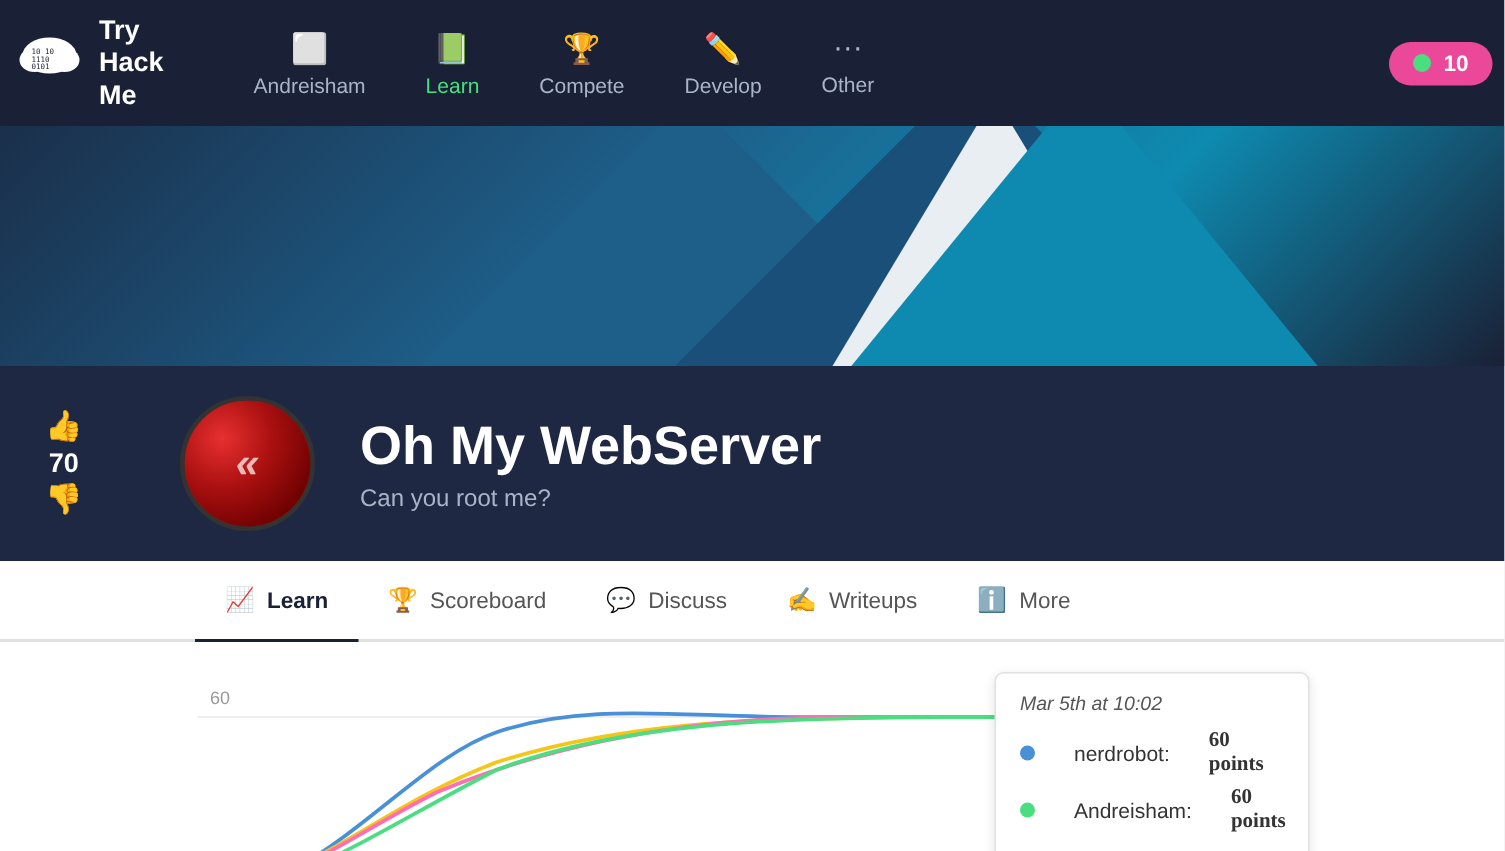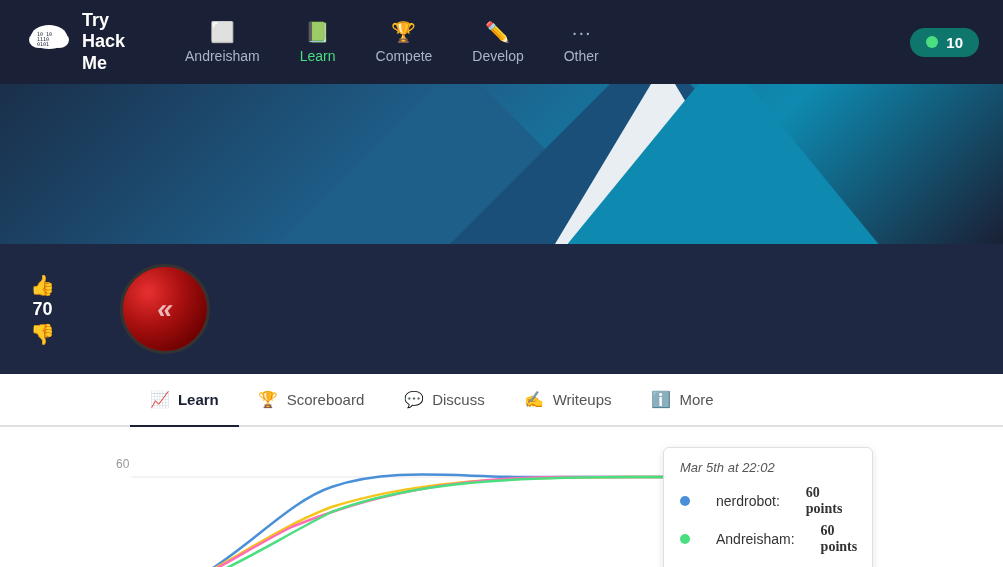--- a/index.html
+++ b/index.html
@@ -4,21 +4,21 @@
   <style>
     * { margin: 0; padding: 0; box-sizing: border-box; }
     body { font-family: 'Segoe UI', Arial, sans-serif; background: #f0f0f0; width: 1003px; overflow-x: hidden; }
 
     
     .navbar {
       background: #1a2035;
       display: flex;
       align-items: center;
       height: 84px;
-      padding: 0 24px;
+      padding: 0 8px;
       position: relative;
       z-index: 10;
     }
     .nav-logo {
       display: flex;
       align-items: center;
       gap: 8px;
       margin-right: 40px;
       text-decoration: none;
     }
@@ -51,21 +51,21 @@
       text-decoration: none;
       transition: color 0.2s;
     }
     .nav-item.active { color: #4ade80; }
     .nav-item .nav-icon {
       font-size: 20px;
     }
     .nav-item.active .nav-icon { color: #4ade80; }
     .nav-spacer { flex: 1; }
     .nav-user-indicator {
-      background: #0f766e;
+      background: #ec4899;
       border-radius: 20px;
       padding: 6px 16px;
       display: flex;
       align-items: center;
       gap: 8px;
       color: white;
       font-weight: 600;
       font-size: 15px;
     }
     .nav-dot {
@@ -231,21 +231,21 @@
     .chart-area {
       background: white;
       padding: 20px 130px 20px 130px;
       min-height: 180px;
       position: relative;
     }
     .chart-y-label {
       color: #999;
       font-size: 12px;
       position: absolute;
-      left: 116px;
+      left: 140px;
       top: 30px;
     }
 
     
     .chart-container {
       position: relative;
       width: 100%;
       height: 140px;
       margin-top: 10px;
     }
@@ -346,20 +346,24 @@
 
 <div class="room-header">
   <div class="vote-section">
     <button class="vote-btn">👍</button>
     <span class="vote-count">70</span>
     <button class="vote-btn">👎</button>
   </div>
   <div class="room-avatar">
     <div class="room-avatar-inner">«</div>
   </div>
+  <div class="room-info">
+    <div class="room-title">Oh My WebServer</div>
+    <div class="room-subtitle">Can you root me?</div>
+  </div>
 </div>
 
 <div class="tabs-bar">
   <div class="tab-item active">
     <span class="tab-icon">📈</span>
     <span>Learn</span>
   </div>
   <div class="tab-item">
     <span class="tab-icon">🏆</span>
     <span>Scoreboard</span>
@@ -395,21 +399,21 @@
       <path d="M 0 140 C 60 140, 130 90, 200 55 C 280 25, 380 20, 500 20 C 600 20, 660 20, 740 20" fill="none" stroke="#4ade80" stroke-width="2.5"></path>
 
       <line x1="580" y1="0" x2="580" y2="140" stroke="#ccc" stroke-width="1" stroke-dasharray="4,3"></line>
 
       <circle cx="580" cy="20" r="5" fill="#4a90d9" stroke="white" stroke-width="2"></circle>
       <circle cx="580" cy="20" r="5" fill="#4ade80" stroke="white" stroke-width="2"></circle>
     </svg>
 
     
     <div class="chart-tooltip" style="right:0; top:-10px; width:210px;">
-      <div class="tooltip-date">Mar 5th at 22:02</div>
+      <div class="tooltip-date">Mar 5th at 10:02</div>
       <div class="tooltip-entry">
         <div class="tooltip-dot" style="background:#4a90d9;"></div>
         <span class="tooltip-name">nerdrobot:</span>
         <span class="tooltip-points">60 points</span>
       </div>
       <div class="tooltip-entry">
         <div class="tooltip-dot" style="background:#4ade80;"></div>
         <span class="tooltip-name">Andreisham:</span>
         <span class="tooltip-points">60 points</span>
       </div>

